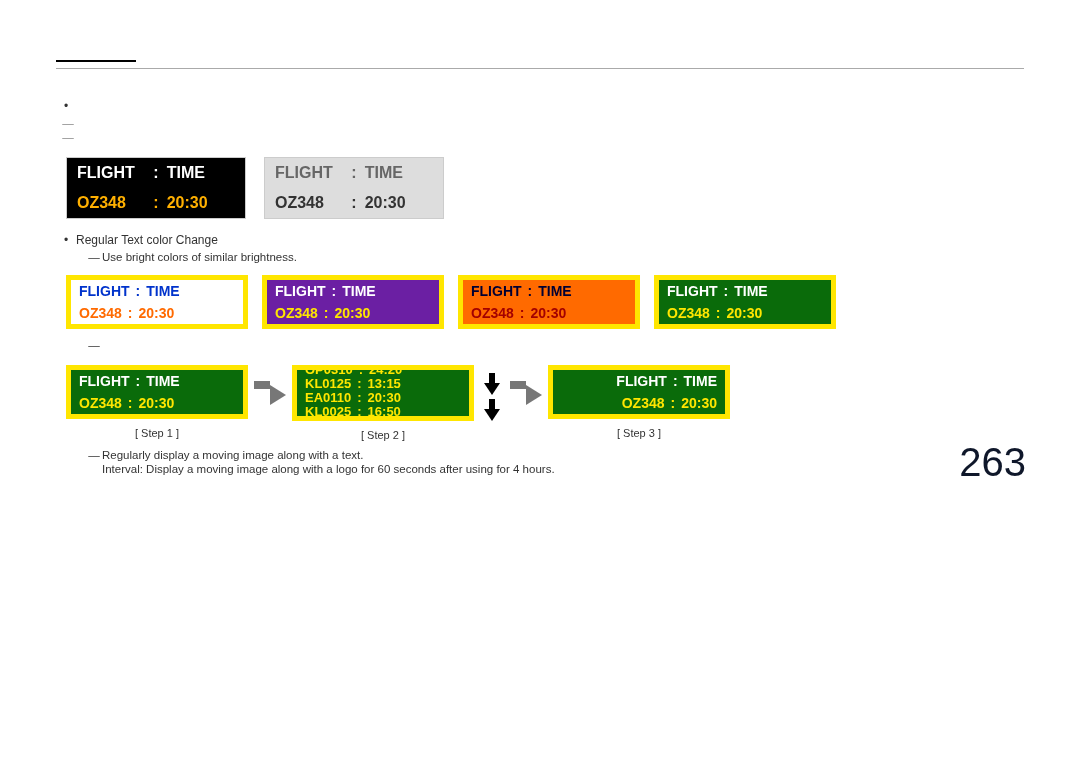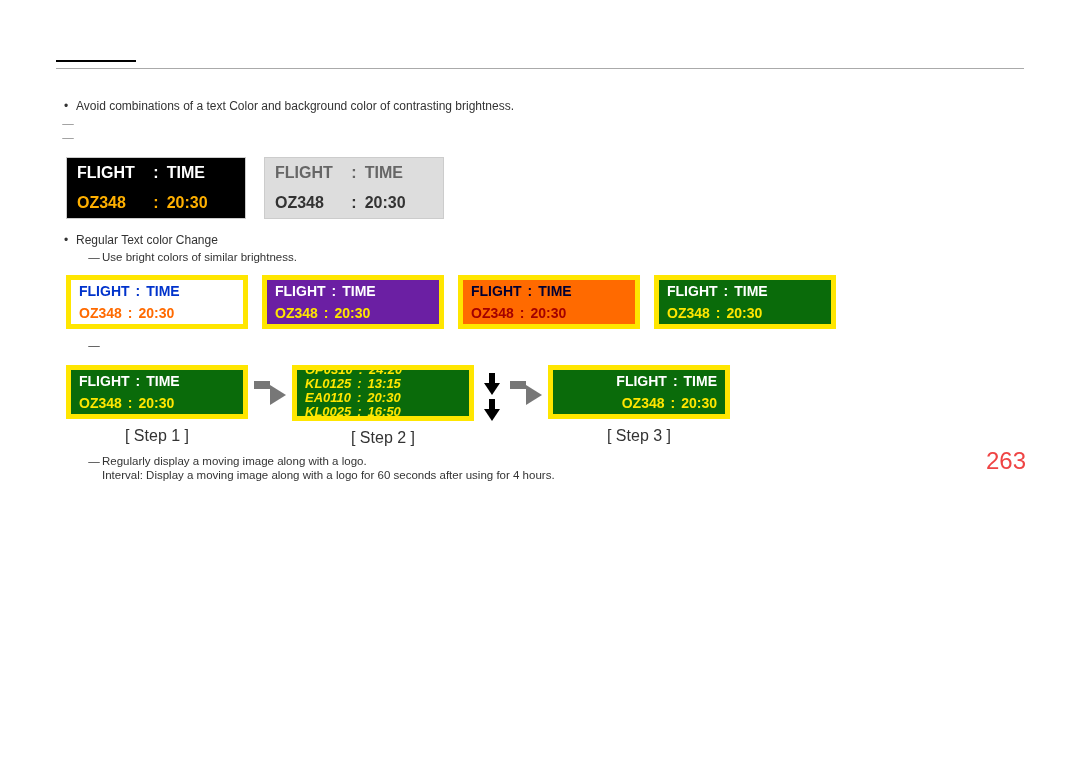--- a/index.html
+++ b/index.html
@@ -106,21 +106,21 @@
   width: 182px;
 }
 .move-chip .mrow {
   display: flex;
   font-weight: bold;
   font-size: 14px;
   padding: 3px 8px;
   justify-content: flex-start;
 }
 .move-chip .mrow span.sep { margin: 0 6px; }
-.step-label { font-size: 16px; margin-top: 8px; color: #333; }
+.step-label { font-size: 11px; margin-top: 8px; color: #333; }
 .arrow-right {
   width: 0; height: 0;
   border-top: 10px solid transparent;
   border-bottom: 10px solid transparent;
   border-left: 16px solid #777;
   margin-top: 20px;
 }
 .arrow-right-wrap {
   display: flex; align-items: center;
 }
@@ -141,46 +141,44 @@
   overflow: hidden;
   height: 56px;
 }
 .scrolling .srow {
   display: flex; font-weight: bold; font-size: 13px;
   padding: 0 8px;
   color: #ffe600; background: #0a6b0a;
   line-height: 14px;
   height: 14px;
   justify-content: flex-start;
-  font-style: italic;
 }
 .scrolling .srow span.sep { margin: 0 6px; }
 .pagenum {
   position: absolute;
   right: 54px;
-  bottom: 46px;
-  font-size: 24px;
-  color: #ef4444;
+  bottom: 30px;
+  font-size: 40px;
+  color: #0f172a;
   font-weight: 300;
 }
 </style>
 </head>
 <body>
 
 <div class="page">
   <div class="hr-top"></div>
   <div class="hr-full"></div>
 
   <div class="layout">
 
     <div class="main">
 
       <div class="bullet">
         <span class="mk">•</span>
-        <span>Avoid combinations of a text Color and background color of contrasting brightness.</span>
       </div>
       <div class="subnote">
         <span class="dash">―</span>
       </div>
       <div class="subnote">
         <span class="dash">―</span>
       </div>
 
       <div class="board-row">
         <div class="board">
@@ -354,21 +352,21 @@
                 <span>20:30</span>
             </div>
           </div>
           <div class="step-label">[ Step 3 ]</div>
         </div>
       </div>
 
       <div class="example-block">
         <div class="dash-item">
           <span class="dash">―</span>
-          <span>Regularly display a moving image along with a logo.</span>
+          <span>Regularly display a moving image along with a text.</span>
         </div>
         <div style="padding-left:16px">Interval: Display a moving image along with a logo for 60 seconds after using for 4 hours.</div>
       </div>
 
     </div>
   </div>
 
   <div class="pagenum">263</div>
 </div>
 

